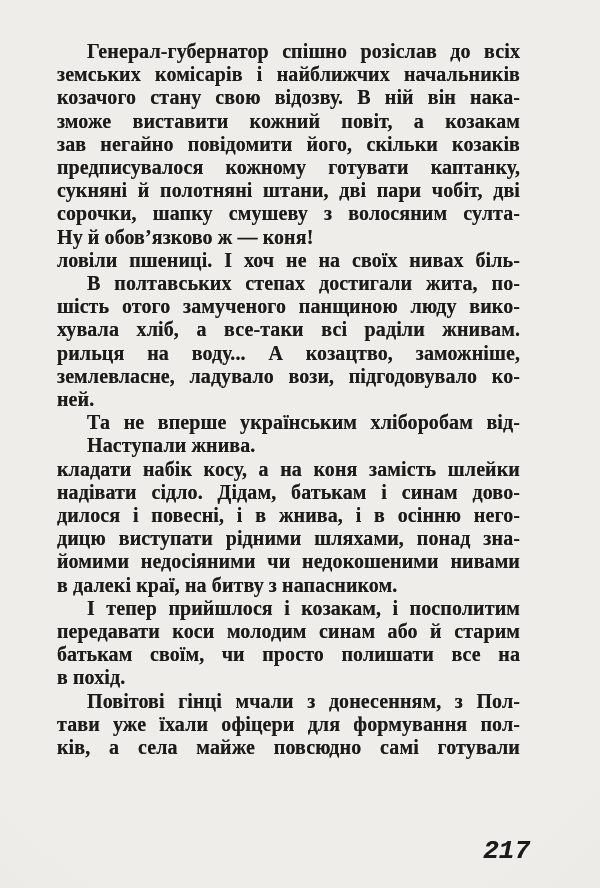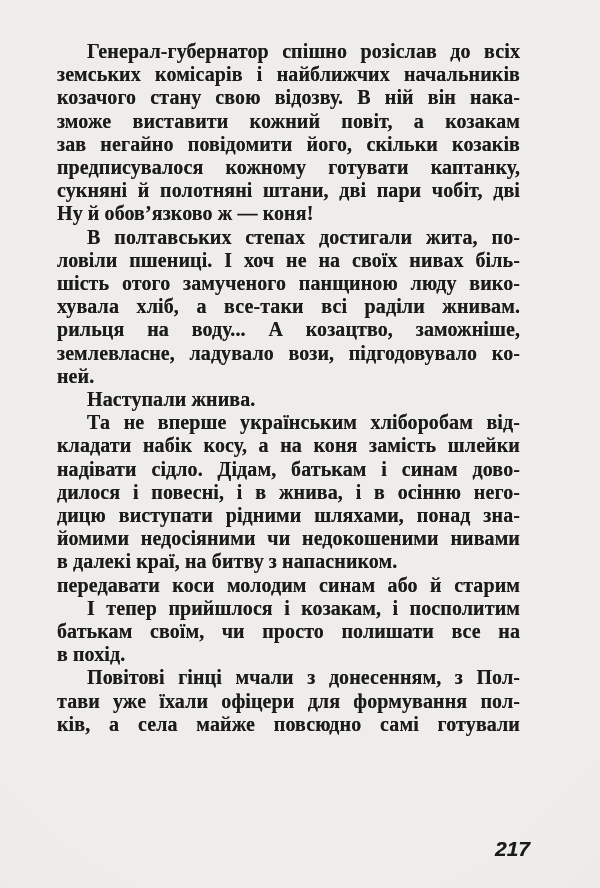--- a/index.html
+++ b/index.html
@@ -27,59 +27,60 @@
   .line {
     text-align: justify;
     text-align-last: justify;
   }
   .line.first { padding-left: 30px; }
   .line.last  { text-align-last: left; font-family: Liberation Serif, serif; }
   .page-number {
     position: absolute;
     top: 838px;
     right: 70px;
-    font-family: Liberation Sans, sans-serif;
-    font-size: 21px;
+    font-family: Liberation Mono, monospace;
+    font-size: 26px;
     font-weight: bold;
     font-style: italic;
     line-height: 1;
     color: #1b1b19;
     text-shadow: 0 0 0.5px rgba(27,27,25,0.6);
   }
 </style>
 </head>
 <body>
 
 <div class="page">
   <div class="text-block">
       <div class="line first">Генерал-губернатор спішно розіслав до всіх</div>
       <div class="line">земських комісарів і найближчих начальників</div>
       <div class="line">козачого стану свою відозву. В ній він нака-</div>
       <div class="line">зможе виставити кожний повіт, а козакам</div>
       <div class="line">зав негайно повідомити його, скільки козаків</div>
       <div class="line">предписувалося кожному готувати каптанку,</div>
       <div class="line">сукняні й полотняні штани, дві пари чобіт, дві</div>
+      <div class="line">сорочки, шапку смушеву з волосяним султа-</div>
       <div class="line last">Ну й обов’язково ж — коня!</div>
+      <div class="line">ловіли пшениці. І хоч не на своїх нивах біль-</div>
       <div class="line first">В полтавських степах достигали жита, по-</div>
-      <div class="line">ловіли пшениці. І хоч не на своїх нивах біль-</div>
       <div class="line">шість отого замученого панщиною люду вико-</div>
       <div class="line">хувала хліб, а все-таки всі раділи жнивам.</div>
       <div class="line">рильця на воду... А козацтво, заможніше,</div>
       <div class="line">землевласне, ладувало вози, підгодовувало ко-</div>
       <div class="line last">ней.</div>
+      <div class="line first">Та не вперше українським хліборобам від-</div>
       <div class="line first last">Наступали жнива.</div>
-      <div class="line first">Та не вперше українським хліборобам від-</div>
       <div class="line">кладати набік косу, а на коня замість шлейки</div>
       <div class="line">надівати сідло. Дідам, батькам і синам дово-</div>
       <div class="line">дилося і повесні, і в жнива, і в осінню него-</div>
       <div class="line">дицю виступати рідними шляхами, понад зна-</div>
       <div class="line">йомими недосіяними чи недокошеними нивами</div>
       <div class="line last">в далекі краї, на битву з напасником.</div>
+      <div class="line first">І тепер прийшлося і козакам, і посполитим</div>
       <div class="line">передавати коси молодим синам або й старим</div>
-      <div class="line first">І тепер прийшлося і козакам, і посполитим</div>
       <div class="line">батькам своїм, чи просто полишати все на</div>
       <div class="line last">в похід.</div>
       <div class="line first">Повітові гінці мчали з донесенням, з Пол-</div>
       <div class="line">тави уже їхали офіцери для формування пол-</div>
       <div class="line">ків, а села майже повсюдно самі готували</div>
     </div>
   <div class="page-number">217</div>
 </div>
 
 </body></html>

